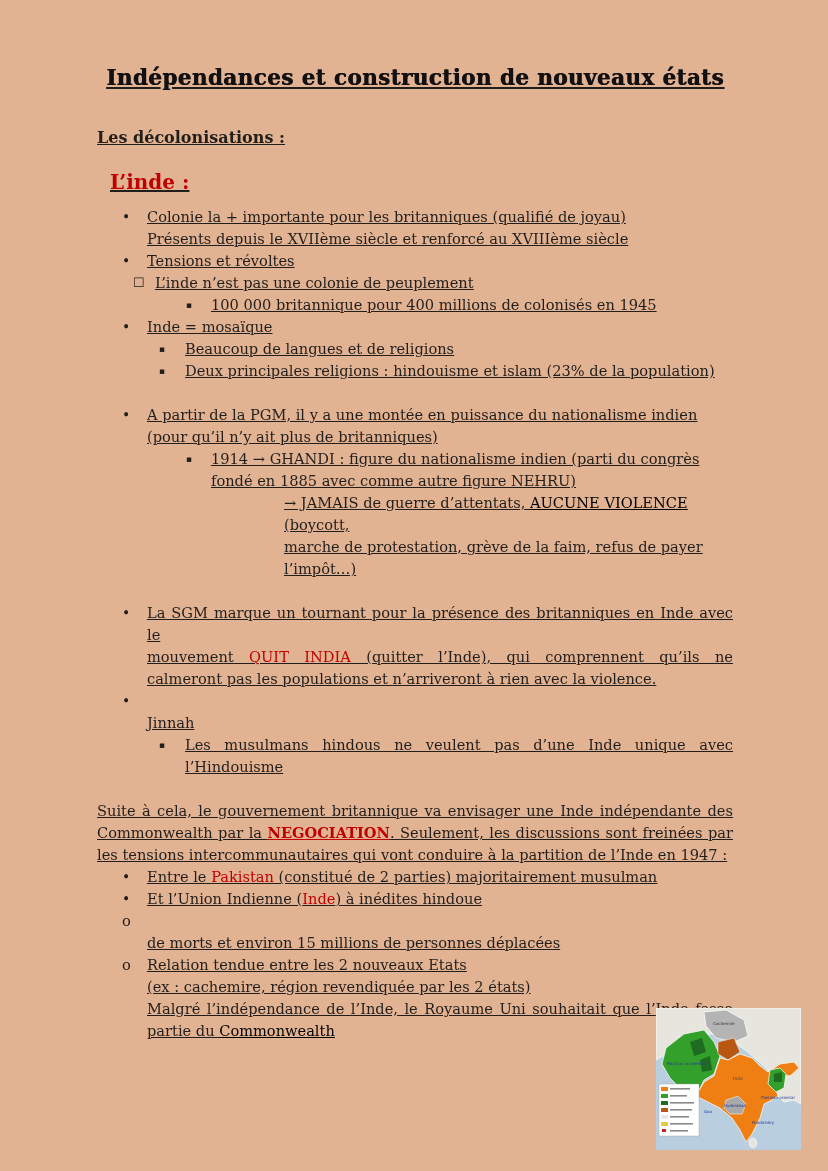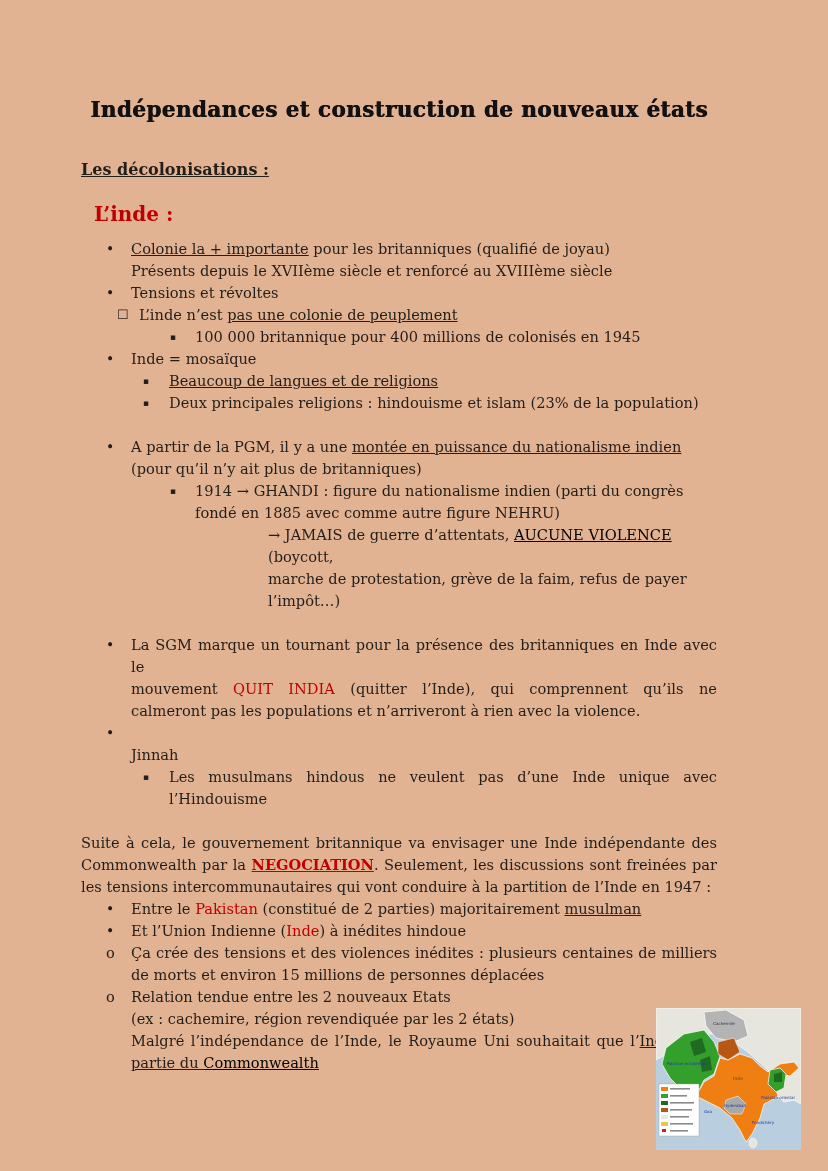--- a/index.html
+++ b/index.html
@@ -3,21 +3,21 @@
 <meta charset="utf-8">
 <style>
   html,body{margin:0;padding:0;}
   body{
     width:828px;height:1171px;overflow:hidden;
     background:#e2b392;
     font-family:"DejaVu Serif","Liberation Serif",serif;
     color:#221e1b;
     position:relative;
   }
-  .sheet{position:absolute;left:81px;top:0;width:636px;padding-top:96px;}
+  .sheet{position:absolute;left:97px;top:0;width:636px;padding-top:64px;text-decoration:underline;}
   .title{
     font-size:21.5px;line-height:27px;font-weight:bold;text-align:center;
     letter-spacing:0.4px;margin:0 0 36px 0;color:#121010;
     text-shadow:0.6px 0 0 currentColor;
     font-family:"DejaVu Serif","Liberation Serif",serif;
   }
   .heading{font-size:16px;line-height:22px;font-weight:bold;text-decoration:underline;margin:0 0 22px 0;}
   .subheading{font-size:20px;line-height:22px;font-weight:bold;color:#c00000;margin:13px;}
   .line{position:relative;min-height:22px;line-height:22px;font-size:14.6px;}
   .gap{height:22px;}
@@ -73,21 +73,21 @@
       <div class="line i-l1 j"><span class="mk mk-disc">•</span></div>
       <div class="line i-l1"><span>Jinnah</span></div>
       <div class="line i-sq2 j"><span class="mk mk-sq">▪</span><span>Les musulmans hindous ne veulent pas d’une Inde unique avec</span></div>
       <div class="line i-sq2"><span>l’Hindouisme</span></div>
       <div class="gap"></div>
       <div class="line i-root j"><span>Suite à cela, le gouvernement britannique va envisager une Inde indépendante des</span></div>
       <div class="line i-root j"><span>Commonwealth par la </span><span class="s-redbu">NEGOCIATION</span><span>. Seulement, les discussions sont freinées par</span></div>
       <div class="line i-root"><span>les tensions intercommunautaires qui vont conduire à la partition de l’Inde en 1947 :</span></div>
       <div class="line i-l1"><span class="mk mk-disc">•</span><span>Entre le </span><span class="s-red">Pakistan</span><span> (constitué de 2 parties) majoritairement </span><span class="s-u">musulman</span></div>
       <div class="line i-l1"><span class="mk mk-disc">•</span><span>Et l’Union Indienne (</span><span class="s-red">Inde</span><span>) à inédites hindoue</span></div>
-      <div class="line i-l1 j"><span class="mk mk-o">o</span><span>Ça crée des tensions et des violences inédites : plusieurs centaines de milliers</span></div>
+      <div class="line i-l1 j"><span class="mk mk-o">o</span></div>
       <div class="line i-l1"><span>de morts et environ 15 millions de personnes déplacées</span></div>
       <div class="line i-l1"><span class="mk mk-o">o</span><span>Relation tendue entre les 2 nouveaux Etats</span></div>
       <div class="line i-l1"><span>(ex : cachemire, région revendiquée par les 2 états)</span></div>
       <div class="line i-l1 j"><span>Malgré l’indépendance de l’Inde, le Royaume Uni souhaitait que l’</span><span class="s-u">Inde fasse</span></div>
       <div class="line i-l1"><span class="s-u">partie du </span><span class="s-redu">Commonwealth</span></div>
     </div>
 </div>
 
 <div class="map-wrap">
   <svg viewBox="0 0 145 142" width="145" height="142">

